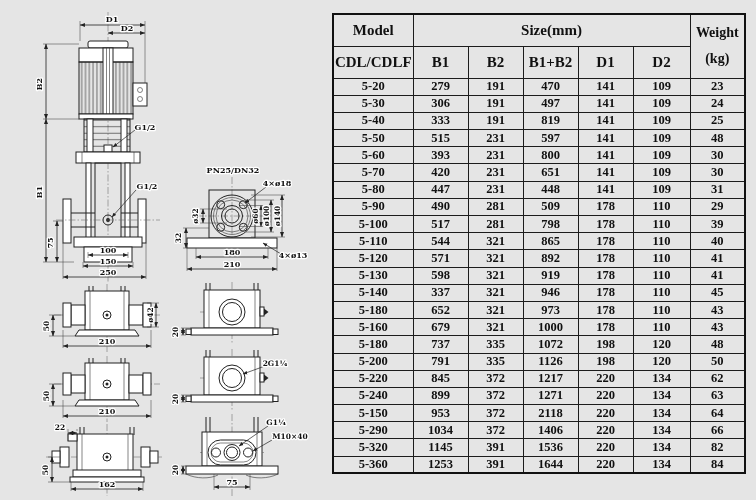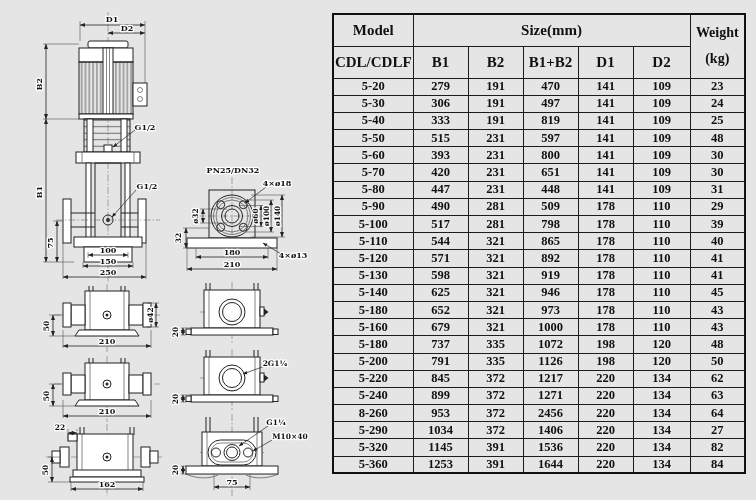--- a/index.html
+++ b/index.html
@@ -489,21 +489,21 @@
       <td>5-130</td>
       <td>598</td>
       <td>321</td>
       <td>919</td>
       <td>178</td>
       <td>110</td>
       <td>41</td>
     </tr>
         <tr>
       <td>5-140</td>
-      <td>625</td>
+      <td>337</td>
       <td>321</td>
       <td>946</td>
       <td>178</td>
       <td>110</td>
       <td>45</td>
     </tr>
         <tr>
       <td>5-180</td>
       <td>652</td>
       <td>321</td>
@@ -551,36 +551,36 @@
         <tr>
       <td>5-240</td>
       <td>899</td>
       <td>372</td>
       <td>1271</td>
       <td>220</td>
       <td>134</td>
       <td>63</td>
     </tr>
         <tr>
-      <td>8-260</td>
+      <td>5-150</td>
       <td>953</td>
       <td>372</td>
-      <td>2456</td>
+      <td>2118</td>
       <td>220</td>
       <td>134</td>
       <td>64</td>
     </tr>
         <tr>
       <td>5-290</td>
       <td>1034</td>
       <td>372</td>
       <td>1406</td>
       <td>220</td>
       <td>134</td>
-      <td>27</td>
+      <td>66</td>
     </tr>
         <tr>
       <td>5-320</td>
       <td>1145</td>
       <td>391</td>
       <td>1536</td>
       <td>220</td>
       <td>134</td>
       <td>82</td>
     </tr>

